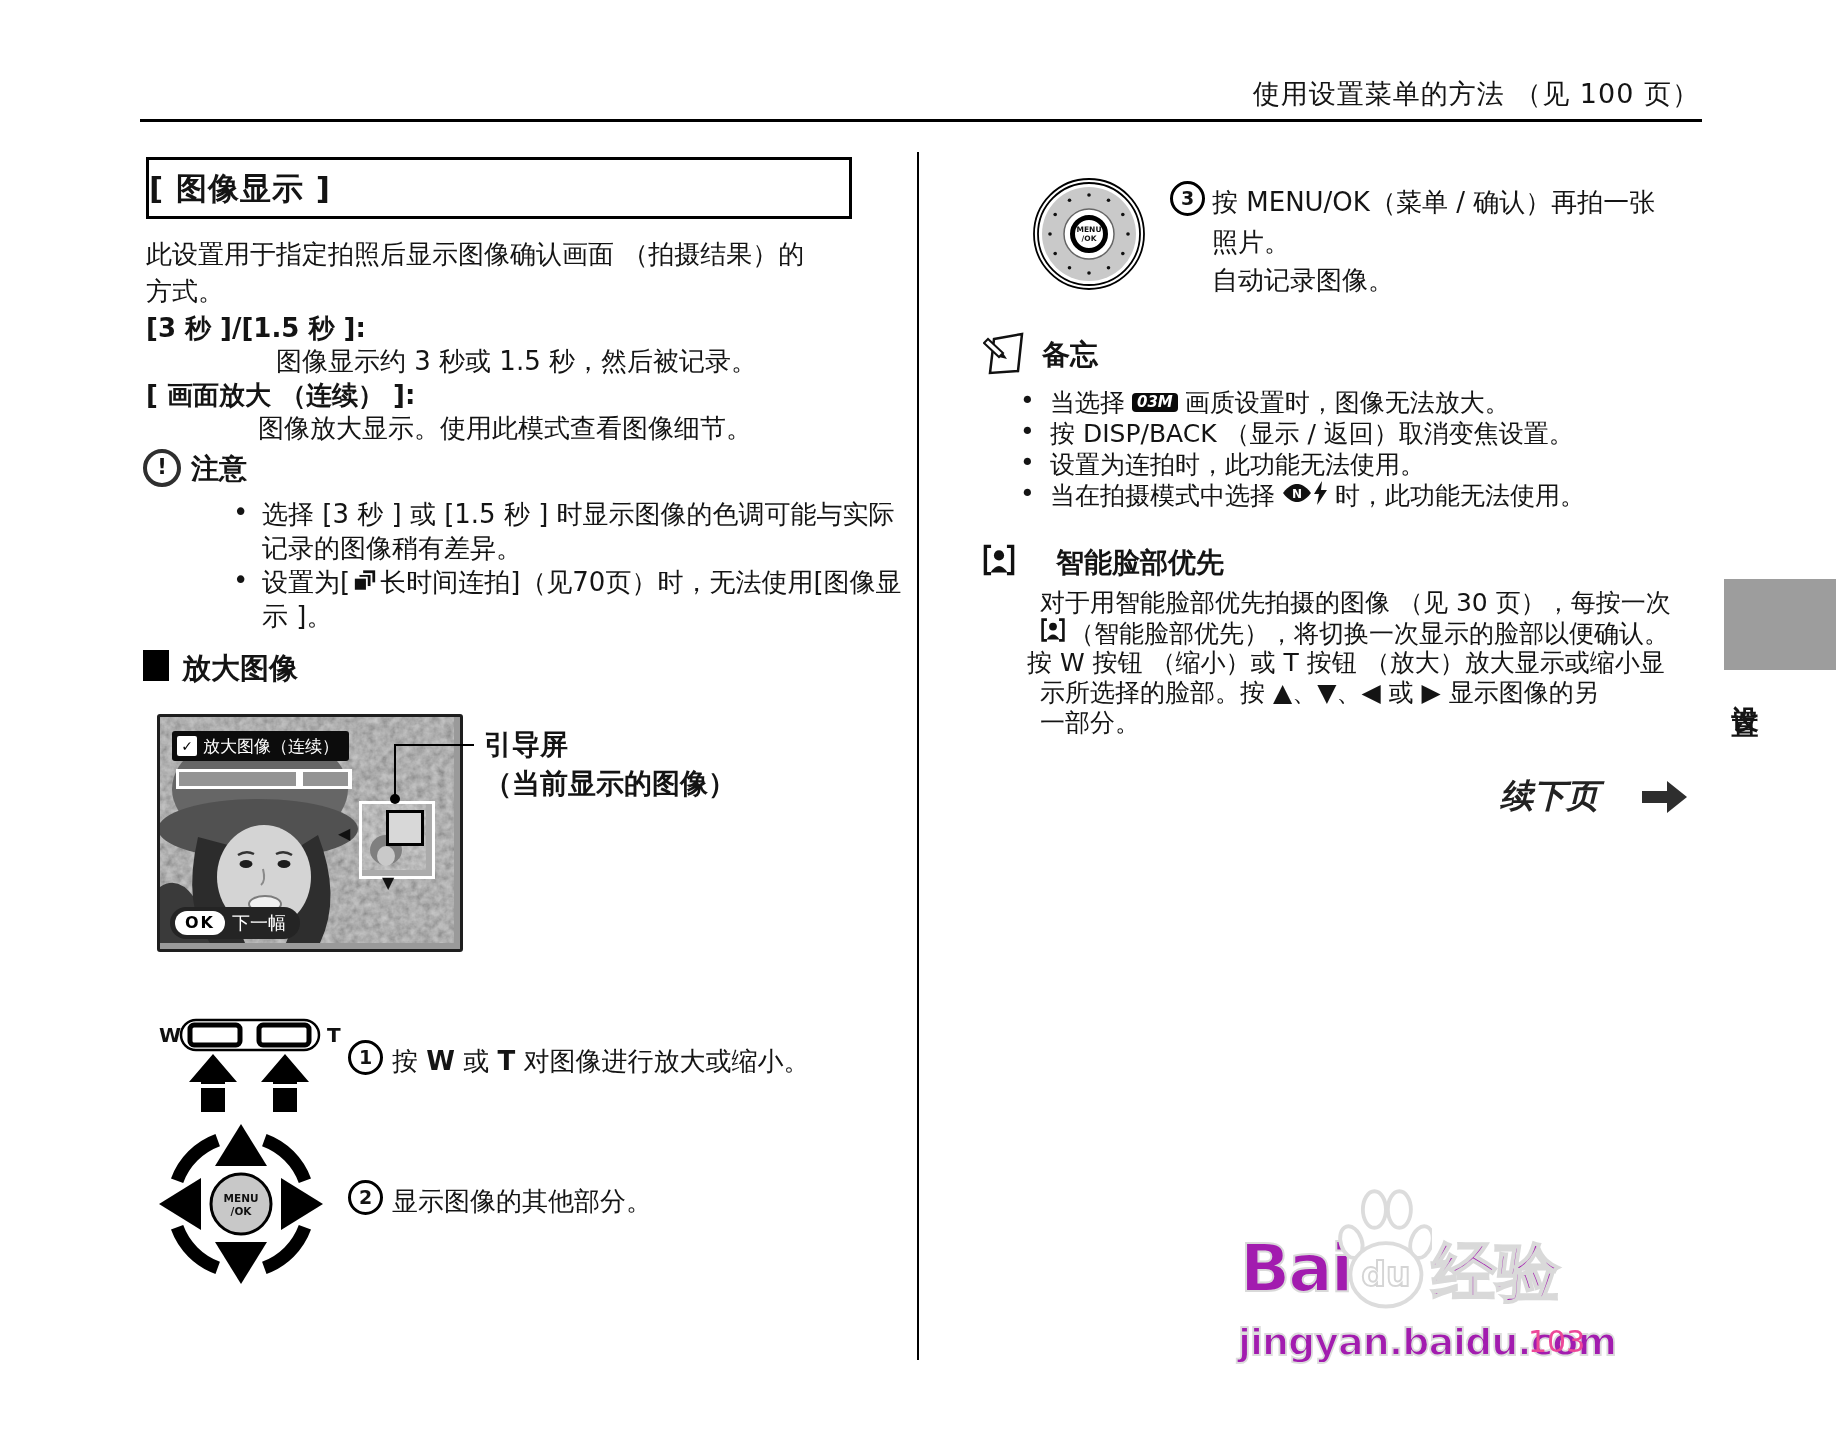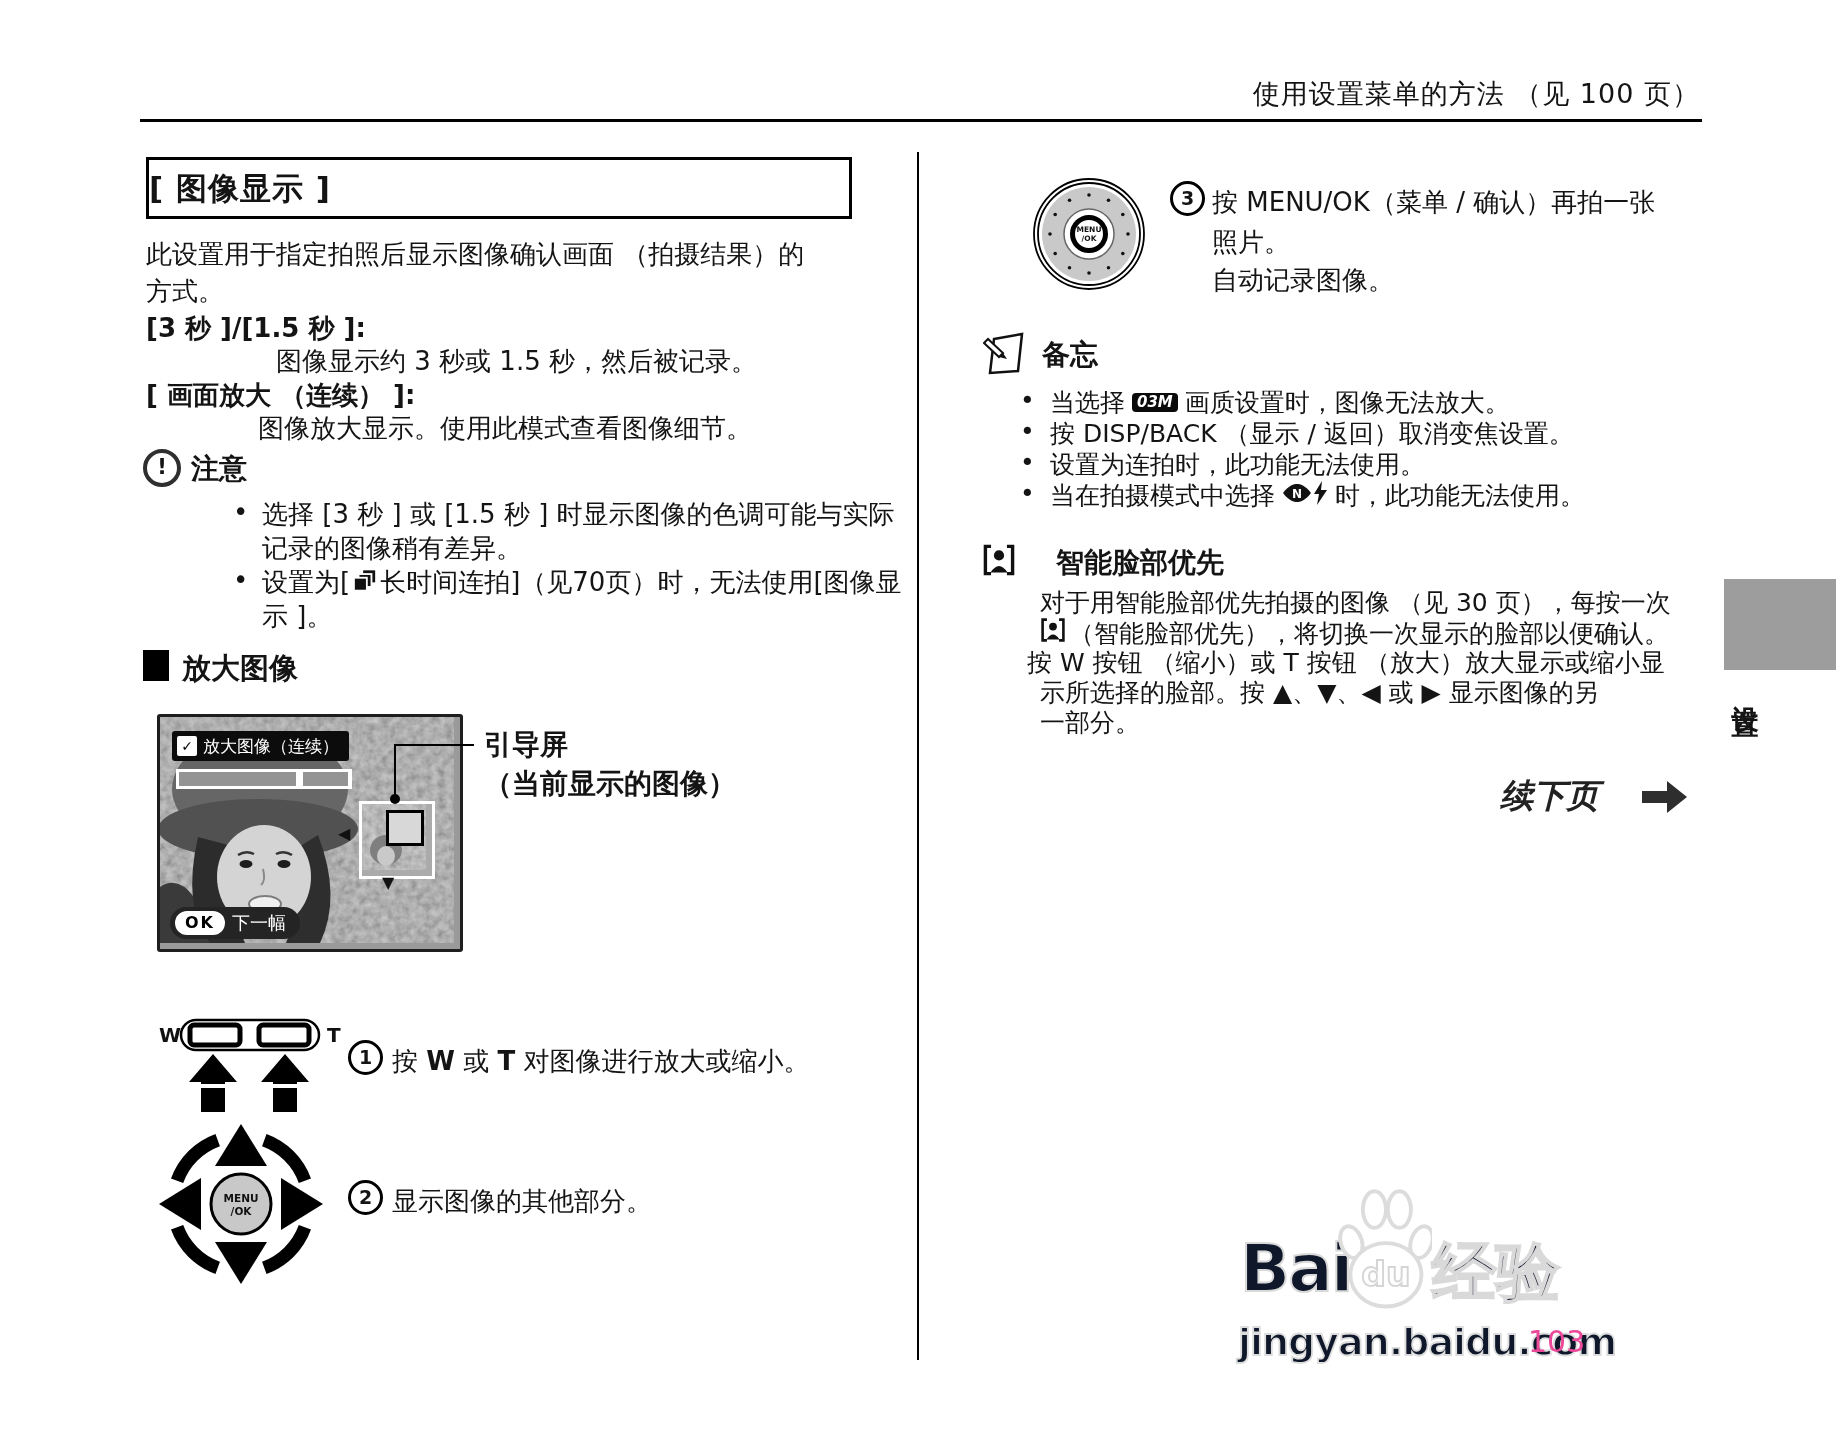--- a/index.html
+++ b/index.html
@@ -77,21 +77,21 @@
   .fl4{left:1040px;top:676px;} .fl5{left:1040px;top:706px;}
   .cont-t{left:1500px;top:774px;font-size:33px;font-weight:bold;font-style:italic;color:#222;}
   .cont-a{left:1642px;top:779px;}
 
   
   .graytab{left:1724px;top:579px;width:112px;height:91px;background:#9d9d9d;}
   .tabtxt{left:1727px;top:684px;font-size:27px;writing-mode:vertical-rl;letter-spacing:5px;font-weight:bold;}
   .pagenum{left:1528px;top:1324px;font-size:30px;color:#ec4899;}
 
   
-  .wm{color:#0f172a;-webkit-text-stroke:2px #d9d9d9;text-stroke:2px #d9d9d9;font-weight:bold;}
+  .wm{color:#a21caf;-webkit-text-stroke:2px #d9d9d9;text-stroke:2px #d9d9d9;font-weight:bold;}
   .wm-bai{left:1240px;top:1236px;font-size:66px;line-height:1;letter-spacing:-2px;}
   .wm-paw{left:1336px;top:1180px;}
   .wm-jy{left:1432px;top:1240px;font-size:64px;line-height:1;}
   .wm-url{left:1238px;top:1320px;font-size:38px;letter-spacing:-1px;-webkit-text-stroke:1.8px #dcdcdc;}
 </style>
 </head>
 <body>
 
 <div class="page">
 

